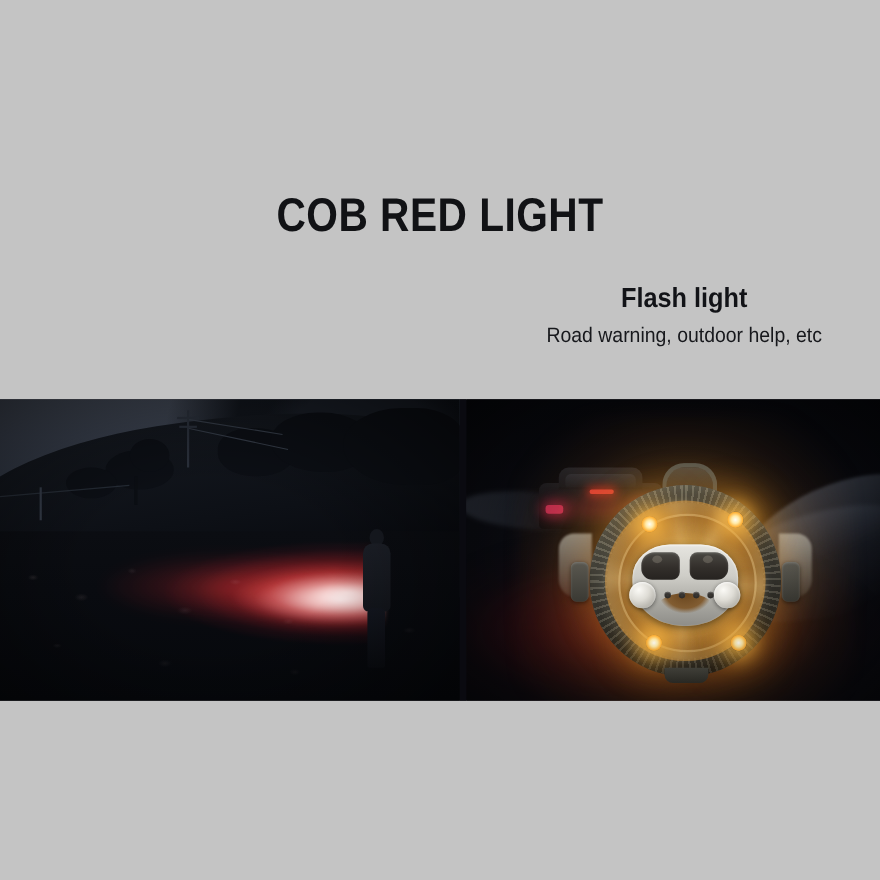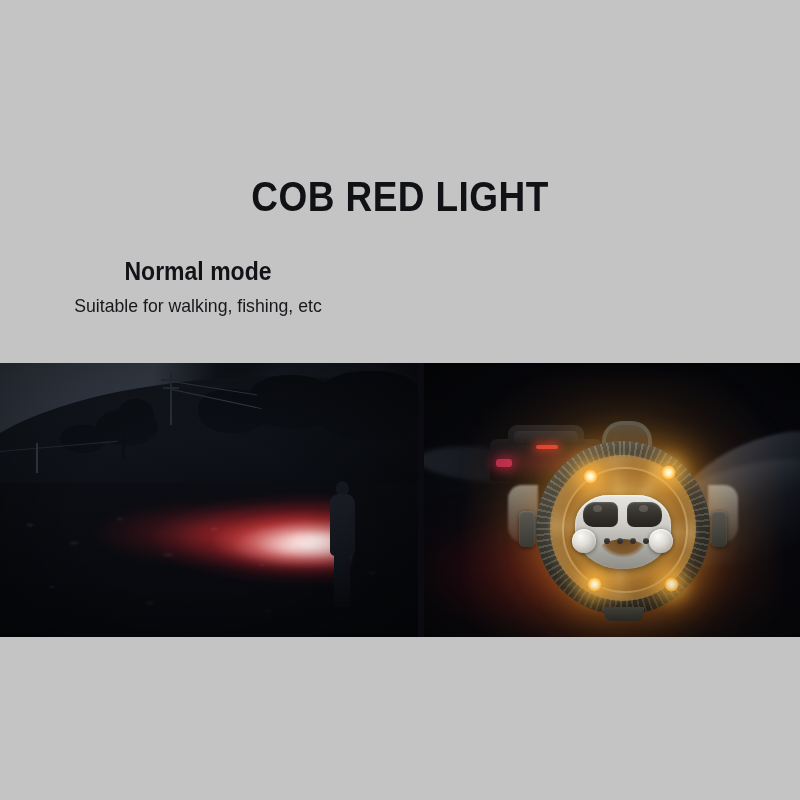--- a/index.html
+++ b/index.html
@@ -561,25 +561,25 @@
     pointer-events: none;
   }
 </style>
 </head>
 <body>
 
 <div id="page">
 
   <div class="headline">COB RED LIGHT</div>
 
-  <div class="col col-left">
-    <div class="col-title">Normal mode</div>
-    <div class="col-sub">Suitable for walking, fishing, etc</div>
+
+  <div class="col col-right">
+    <div class="col-title">Flash light</div>
+    <div class="col-sub">Road warning, outdoor help, etc</div>
   </div>
-
 
   <div class="photo-band">
 
     <div class="photo photo-left" aria-label="Night dirt road lit by a wide red light beam with a person standing at the right holding the lamp">
 
       <div class="l-sky"></div>
       <div class="l-ridge"></div>
       <div class="l-hill"></div>
 
       <div class="l-tree t1"></div>

